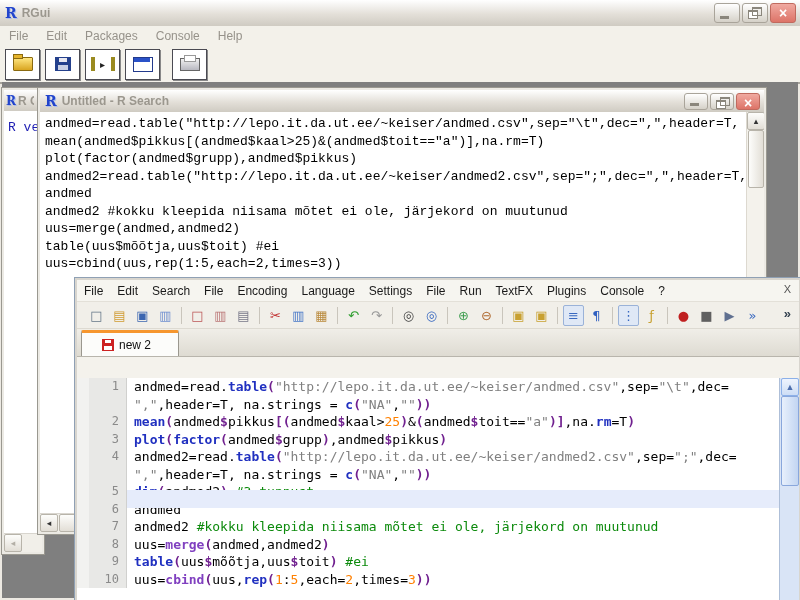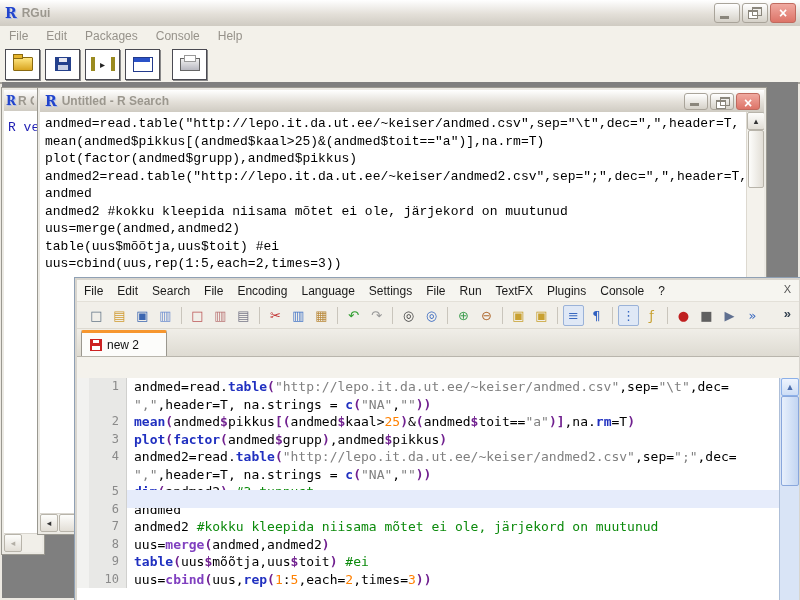--- a/index.html
+++ b/index.html
@@ -105,21 +105,21 @@
     border-bottom:1px solid #dddad2;padding-left:8px;}
   .nbtn{width:19px;height:19px;margin:0 1px;display:inline-flex;align-items:center;justify-content:center;
     border:1px solid transparent;border-radius:2px;}
   .nbtn.pressed{border-color:#9ab2d8;background:#dfe8f6;}
   .nglyph{font-size:13px;line-height:1;font-family:"DejaVu Sans",sans-serif;}
   .tsep{width:1px;height:17px;background:#c9c5bc;margin:0 4px;}
   .npp-overflow{position:absolute;right:8px;top:4px;font-size:13px;font-weight:bold;color:#33414f;}
   .npp-tabbar{height:27px;background:linear-gradient(#f0eee8,#dedbd2);position:relative;
     border-bottom:1px solid #b8b5ac;display:flex;align-items:flex-end;padding-left:4px;}
   .npp-tab{width:76px;height:23px;background:#fcfcfa;border:1px solid #9a978e;border-bottom:none;
-    border-top:3px solid #f6962e;border-radius:2px 2px 0 0;display:flex;align-items:center;padding-left:8px;}
+    border-top:3px solid #f6962e;border-radius:2px 2px 0 0;display:flex;align-items:center;padding-left:20px;}
   .tab-floppy{width:12px;height:12px;background:#cc2222;position:relative;margin-right:5px;}
   .tab-floppy::before{content:"";position:absolute;left:3px;top:1px;width:6px;height:3px;background:#fff;}
   .tab-floppy::after{content:"";position:absolute;left:2px;bottom:1px;width:8px;height:4px;background:#fff;}
   .tab-label{font-size:12px;color:#111;white-space:pre;}
   .npp-editor{position:absolute;left:0;top:98px;right:19px;bottom:0;background:#fff;overflow:hidden;}
   .crow{display:flex;height:17.5px;}
   .lnum{width:42px;flex:0 0 42px;background:linear-gradient(to right,#f2f2f0 12px,#e8e8e6 12px);
     border-right:1px solid #d0d0ce;text-align:right;padding-right:7px;
     font-family:"DejaVu Sans Mono",monospace;font-size:12px;color:#8a8a8a;line-height:17.5px;}
   .ltext{font-family:"DejaVu Sans Mono","Liberation Mono",monospace;font-size:13px;

